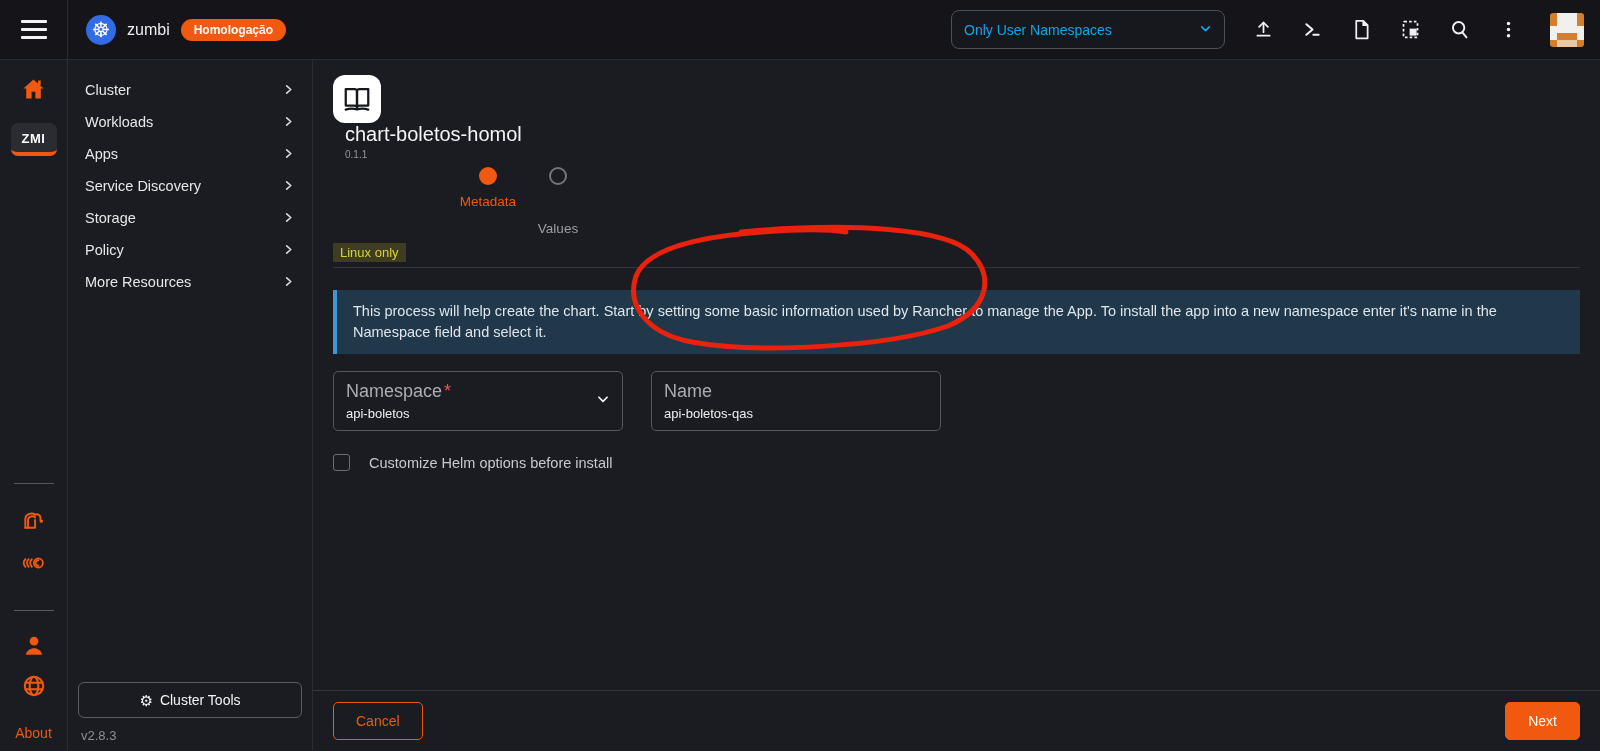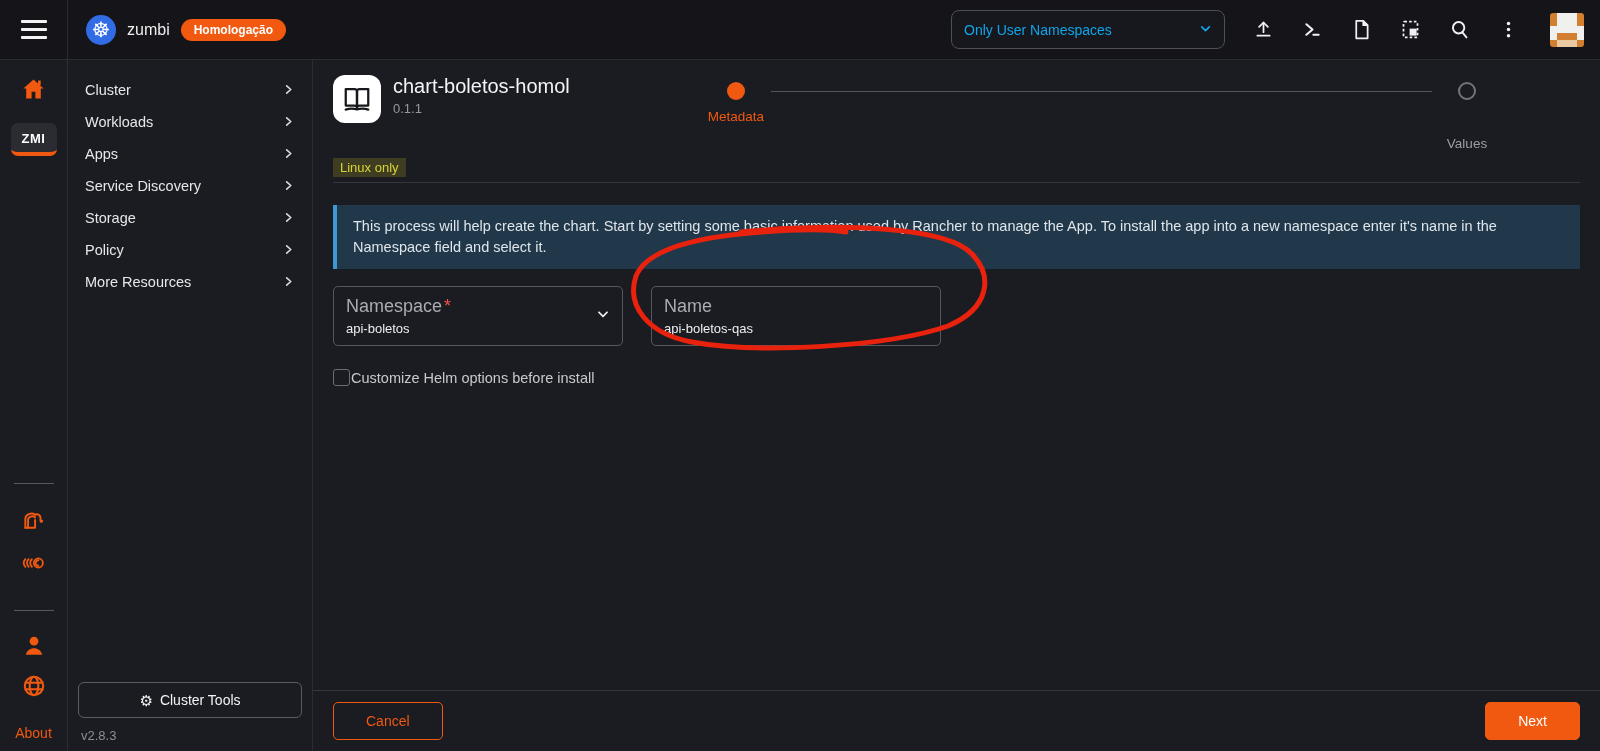--- a/index.html
+++ b/index.html
@@ -38,26 +38,26 @@
   
   .sidebar{width:245px;border-right:1px solid #2c2d33;box-sizing:border-box;display:flex;flex-direction:column;padding-top:14px;}
   .nav-item{display:flex;align-items:center;justify-content:space-between;padding:8px 18px 8px 17px;font-size:14.5px;color:#e6e7e9;cursor:pointer;}
   .nav-chevron svg{width:11px;height:11px;color:#dcdde0;}
   .cluster-tools-btn{margin:auto 10px 8px;border:1px solid #5a5c64;border-radius:6px;padding:9px 0;text-align:center;font-size:14px;color:#f2f3f5;cursor:pointer;display:flex;align-items:center;justify-content:center;gap:7px;}
   .gear-glyph{font-size:15px;line-height:1;}
   .version{color:#8b8e94;font-size:13px;padding:2px 13px 8px;}
   
   .main{flex:1;display:flex;flex-direction:column;position:relative;box-sizing:border-box;}
   .main-header{padding:15px 20px 0;}
-  .header-row{display:flex;align-items:flex-start;}
+  .header-row{display:flex;align-items:flex-start;flex-direction:column;}
   .app-icon{width:48px;height:48px;background:#fff;border-radius:12px;display:flex;align-items:center;justify-content:center;flex:none;}
   .app-icon svg{width:30px;height:30px;color:#17181c;}
   .title-col{margin-left:12px;width:188px;flex:none;}
   .chart-title{font-size:20px;color:#f3f4f5;line-height:1.15;}
-  .chart-version{font-size:13px;color:#96989f;margin-top:3px;}
+  .chart-version{font-size:10px;color:#96989f;margin-top:3px;}
   .install-col{margin-left:14px;flex:none;}
   .install-title{font-size:20px;color:#f3f4f5;line-height:1.15;}
   .install-sub{font-size:13px;color:#a6a9ae;margin-top:3px;}
   .stepper{flex:1;display:flex;align-items:flex-start;margin:7px 78px 0 120px;}
   .step{display:flex;flex-direction:column;align-items:center;width:70px;flex:none;cursor:pointer;}
   .step-dot{width:18px;height:18px;border-radius:50%;}
   .step-active .step-dot{background:var(--accent,#f0590f);}
   .step-active .step-label{color:var(--accent,#f0590f);text-align:right;}
   .step-inactive .step-dot{background:transparent;border:2px solid #73757c;box-sizing:border-box;}
   .step-inactive .step-label{color:#9b9ea4;margin-top:36px;}
@@ -66,25 +66,25 @@
   .linux-badge{display:inline-block;margin-top:7px;background:#3e3d22;color:#d8d335;font-size:13px;padding:2px 7px;}
   .header-rule{border:none;border-top:1px solid #35363c;margin:5px 0 0;}
   .banner{margin:22px 20px 0 20px;background:#20384a;border-left:4px solid #3d98d3;padding:11px 16px;font-size:14.5px;line-height:1.45;color:#dfe5ea;}
   .form-row{display:flex;gap:28px;margin:17px 20px 0;}
   .field{width:290px;height:60px;box-sizing:border-box;border:1px solid #55575f;border-radius:5px;padding:9px 12px;position:relative;cursor:pointer;background:#1b1c21;}
   .field-label{font-size:18px;color:#a9acb2;}
   .req{color:#f5504a;margin-left:2px;}
   .field-value{font-size:13px;color:#eceef0;margin-top:4px;}
   .field-chevron{position:absolute;right:12px;top:50%;transform:translateY(-50%);color:#f0f1f3;}
   .field-chevron svg{width:14px;height:14px;}
-  .checkbox-row{margin:23px 20px 0;display:flex;align-items:center;gap:1px;cursor:pointer;}
+  .checkbox-row{margin:23px 20px 0;display:flex;align-items:center;gap:19px;cursor:pointer;}
   .checkbox-box{width:15px;height:15px;border:1px solid #6b6d74;border-radius:3px;background:transparent;flex:none;}
   .checkbox-label{font-size:14.5px;color:#c7cacd;}
   .footer{margin-top:auto;border-top:1px solid #35363c;display:flex;align-items:center;justify-content:space-between;padding:11px 20px;}
-  .btn{height:38px;border-radius:5px;font-size:14px;display:flex;align-items:center;padding:0 32px;box-sizing:border-box;cursor:pointer;font-family:inherit;}
+  .btn{height:38px;border-radius:5px;font-size:14px;display:flex;align-items:center;padding:0 22px;box-sizing:border-box;cursor:pointer;font-family:inherit;}
   .btn-cancel{background:transparent;border:1px solid var(--accent,#f0590f);color:var(--accent,#f0590f);}
   .btn-next{background:var(--accent,#f0590f);border:1px solid var(--accent,#f0590f);color:#fff;}
   
   .annotation-layer{position:absolute;left:0;top:0;width:1600px;height:751px;pointer-events:none;z-index:40;}
 </style>
 </head>
 <body>
 
 <header class="topbar" data-name="top-bar">
   <div class="burger-zone" data-name="main-menu-button">

